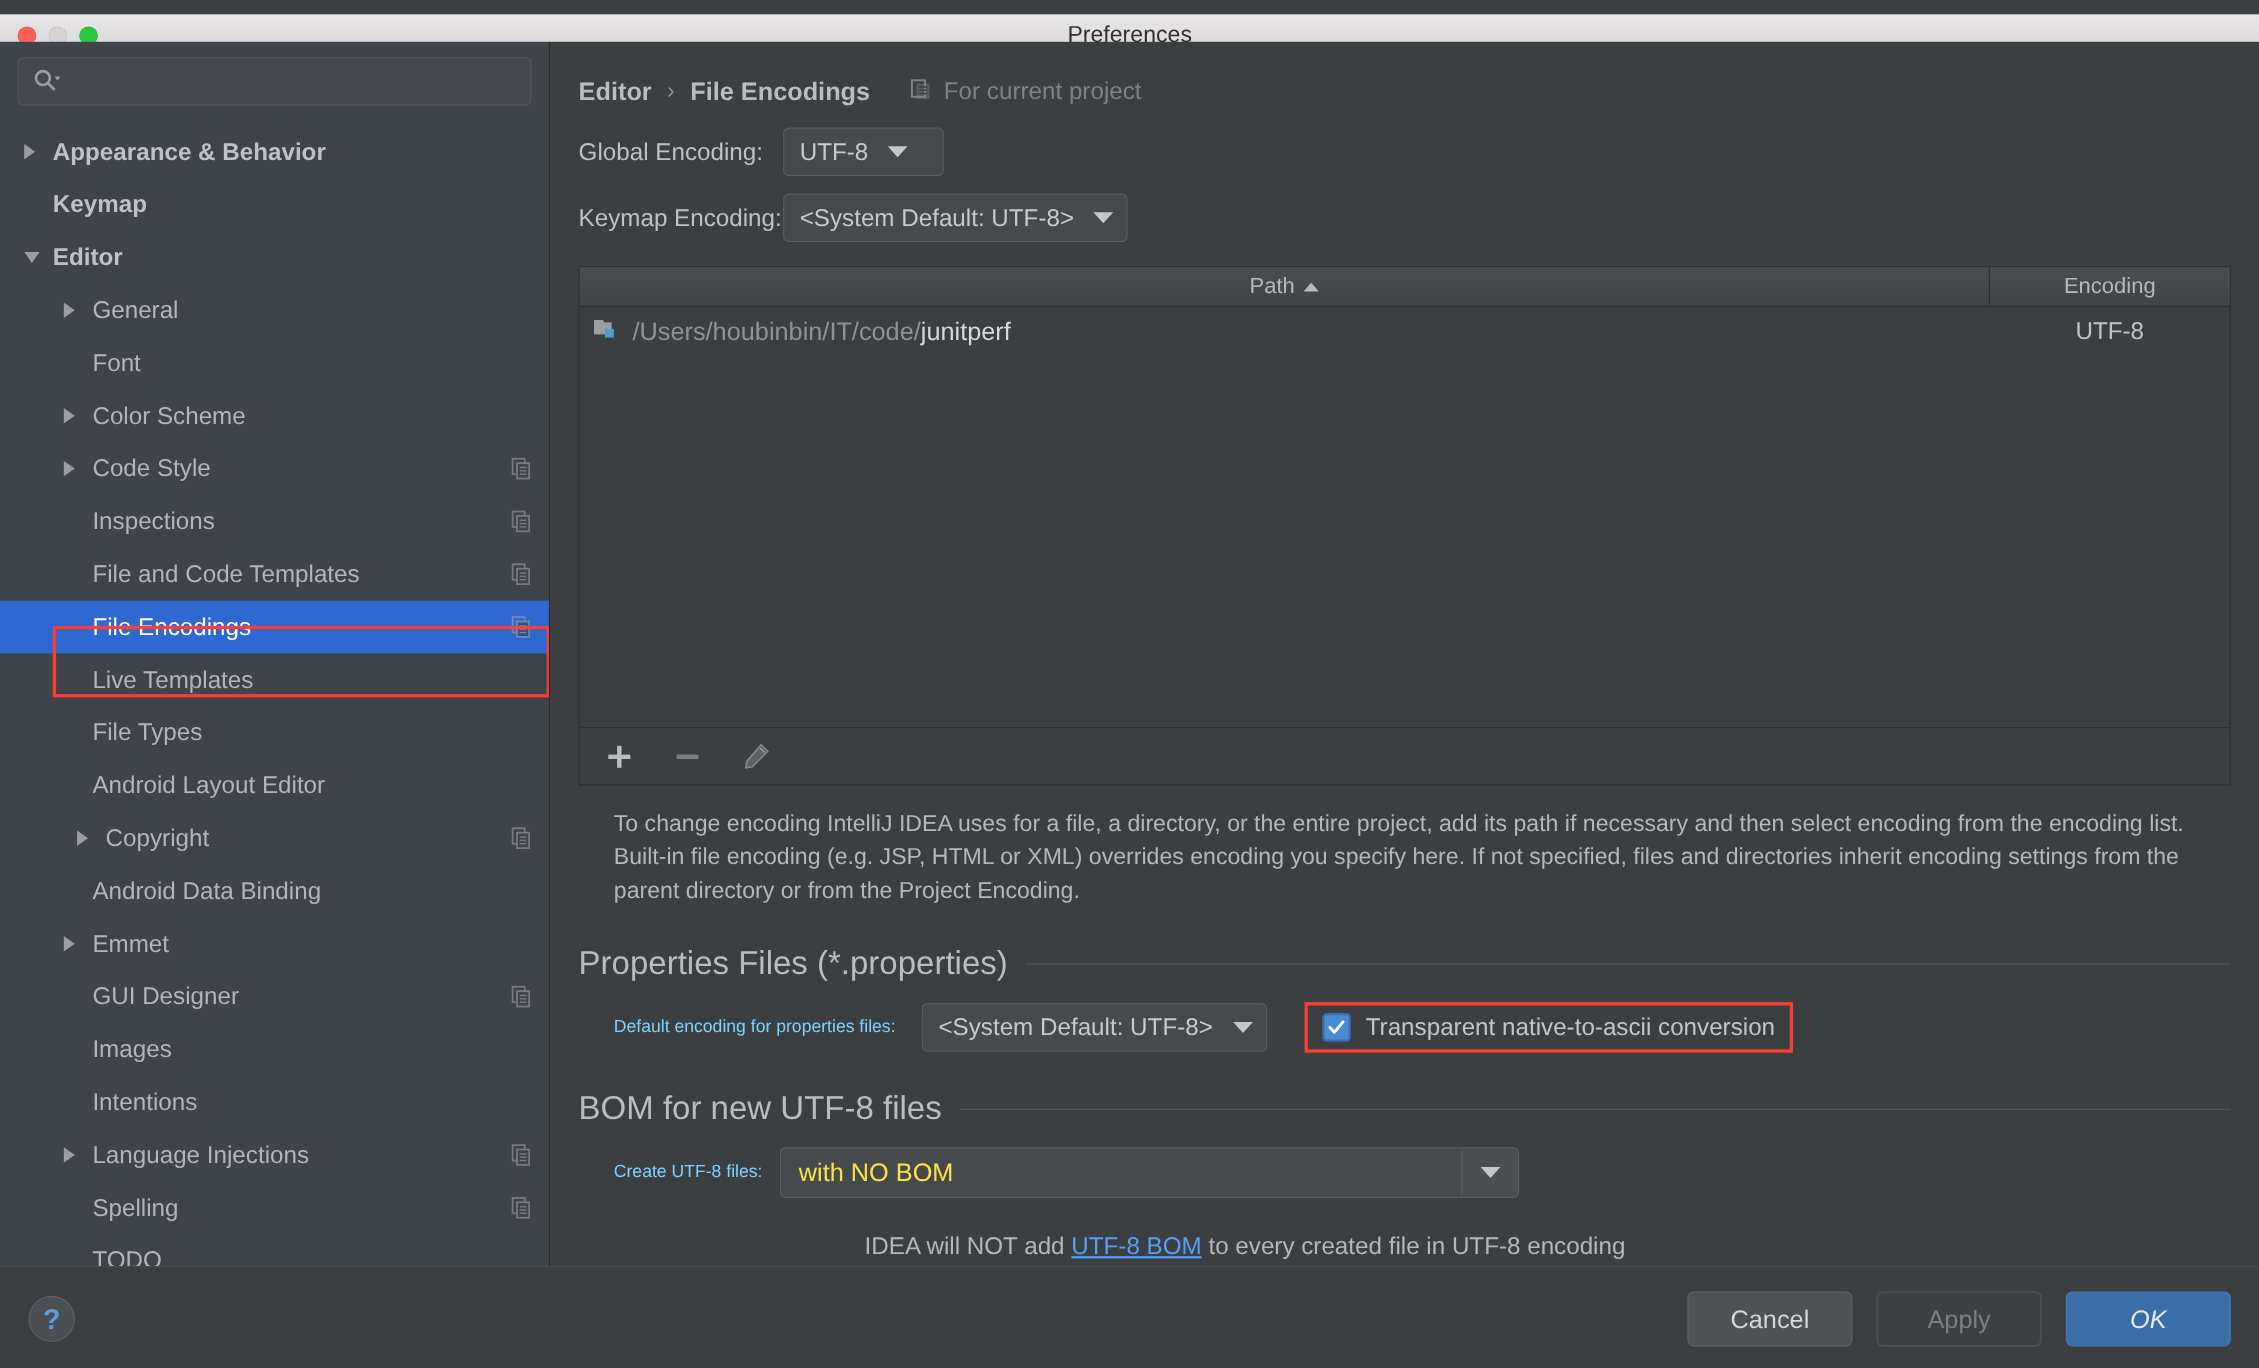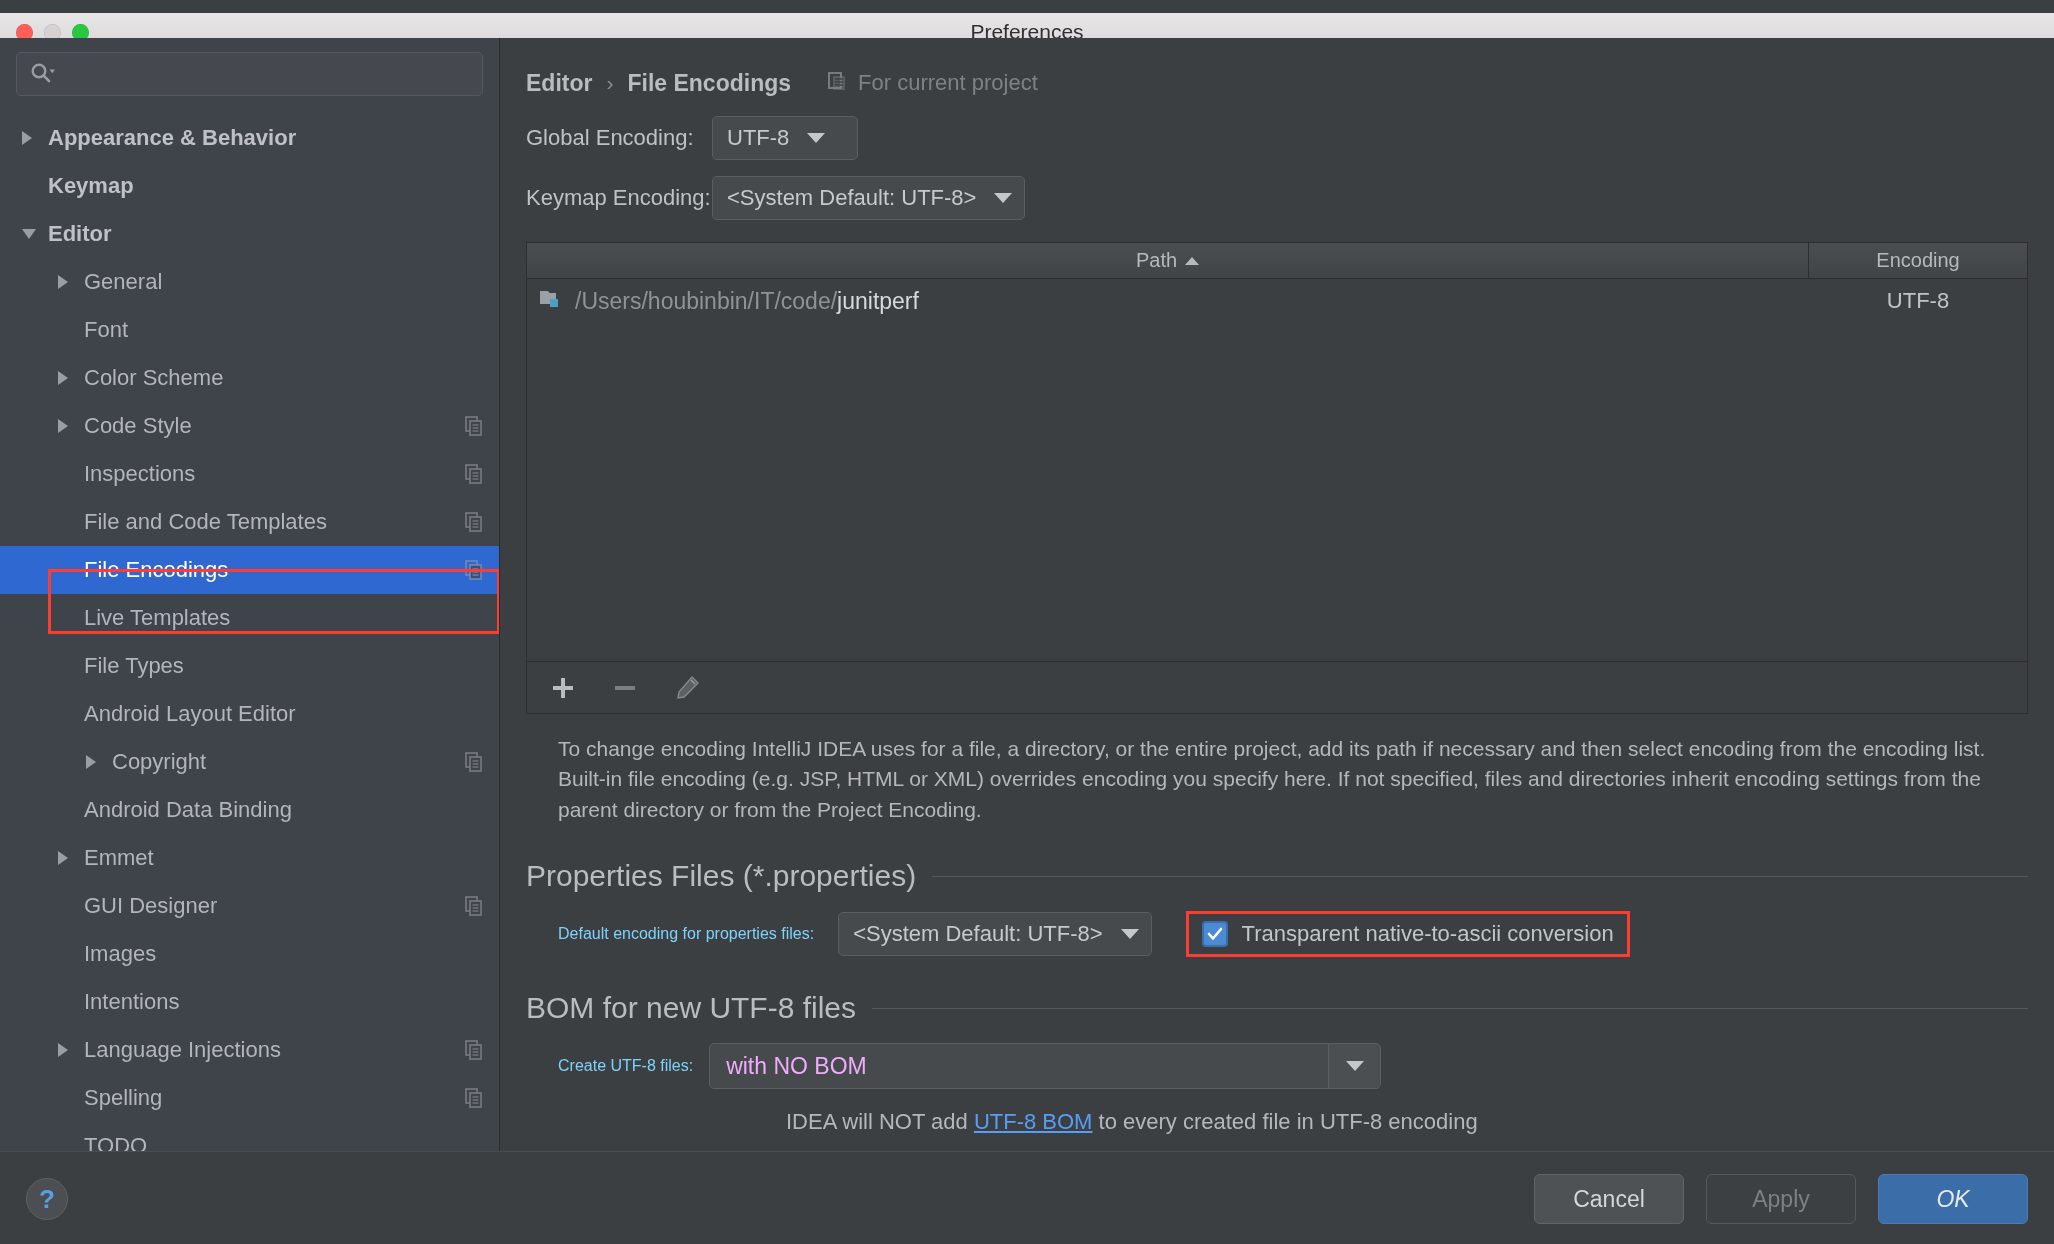--- a/index.html
+++ b/index.html
@@ -199,29 +199,29 @@
     position: absolute; inset: 0;
     border: 3px solid #fc3d32; pointer-events: none;
   }
 
   .wide-combo {
     background: #464a4d; border: 1px solid #5b5f62; border-radius: 5px;
     height: 46px; width: 672px;
     display: flex; align-items: center; justify-content: space-between;
     padding: 0 0 0 16px; cursor: pointer;
   }
-  .wide-combo .cval { font-size: 23px; color: #f0abfc; }
+  .wide-combo .cval { font-size: 23px; color: #fde047; }
   .combo-btn {
     width: 52px; height: 100%;
     border-left: 1px solid #5b5f62;
     display: flex; align-items: center; justify-content: center;
     background: #4b4f52;
     border-radius: 0 4px 4px 0;
   }
-  .note { margin-top: 20px; padding-left: 228px; font-size: 22px; color: #b4b7bb; }
+  .note { margin-top: 31px; padding-left: 228px; font-size: 22px; color: #b4b7bb; }
   .link { color: #589df6; text-decoration: underline; cursor: pointer; }
 
   
   .footer {
     position: absolute; left: 0; top: 1151px;
     width: 2054px; height: 93px;
     background: #3c3f41;
     border-top: 1px solid #4a4d50;
   }
   .help-btn {
@@ -361,21 +361,21 @@
           <span class="tree-label">Live Templates</span>
         </div>
         <div class="tree-row" style="padding-left: 58px;">
           <span class="arrow-slot"></span>
           <span class="tree-label">File Types</span>
         </div>
         <div class="tree-row" style="padding-left: 58px;">
           <span class="arrow-slot"></span>
           <span class="tree-label">Android Layout Editor</span>
         </div>
-        <div class="tree-row" style="padding-left: 70px; margin-left: 16px;">
+        <div class="tree-row" style="padding-left: 70px;">
           <span class="arrow-slot">
             <span class="arrow"></span>
           </span>
           <span class="tree-label">Copyright</span>
           <span class="copy-badge">
             <svg width="22" height="22" viewBox="0 0 22 22">
               <rect x="3" y="2" width="11" height="14" fill="none" stroke="#9a9da2" stroke-width="1.6"></rect>
               <rect x="7" y="6" width="11" height="14" fill="#3f434a" stroke="#9a9da2" stroke-width="1.6"></rect>
               <line x1="9.5" y1="10" x2="15.5" y2="10" stroke="#9a9da2" stroke-width="1.3"></line>
               <line x1="9.5" y1="13" x2="15.5" y2="13" stroke="#9a9da2" stroke-width="1.3"></line>

